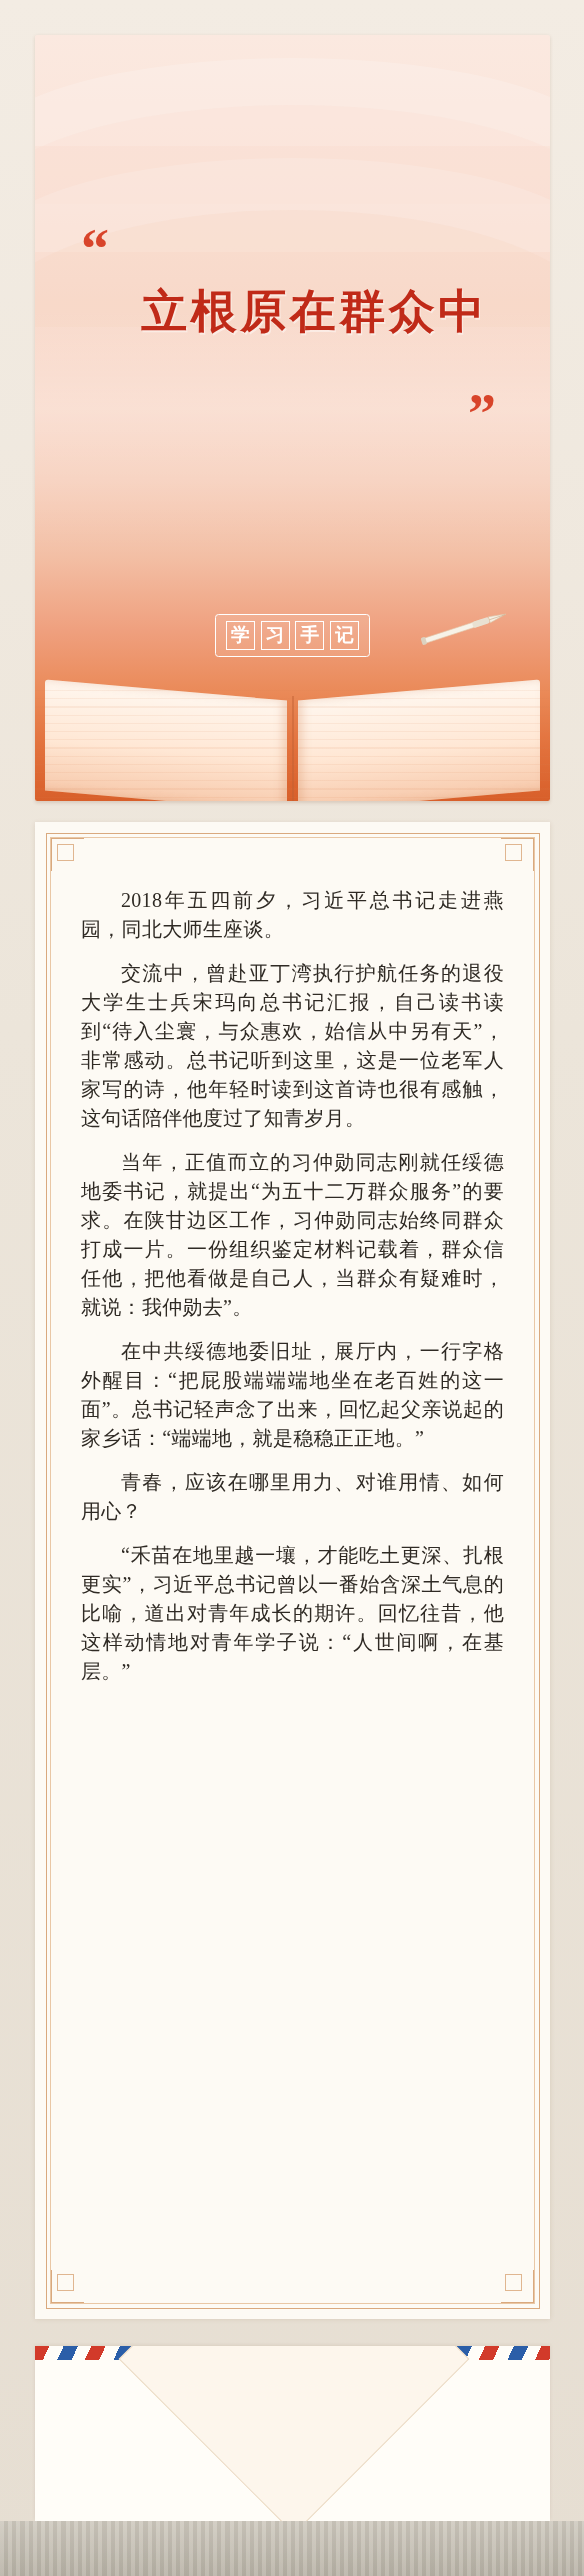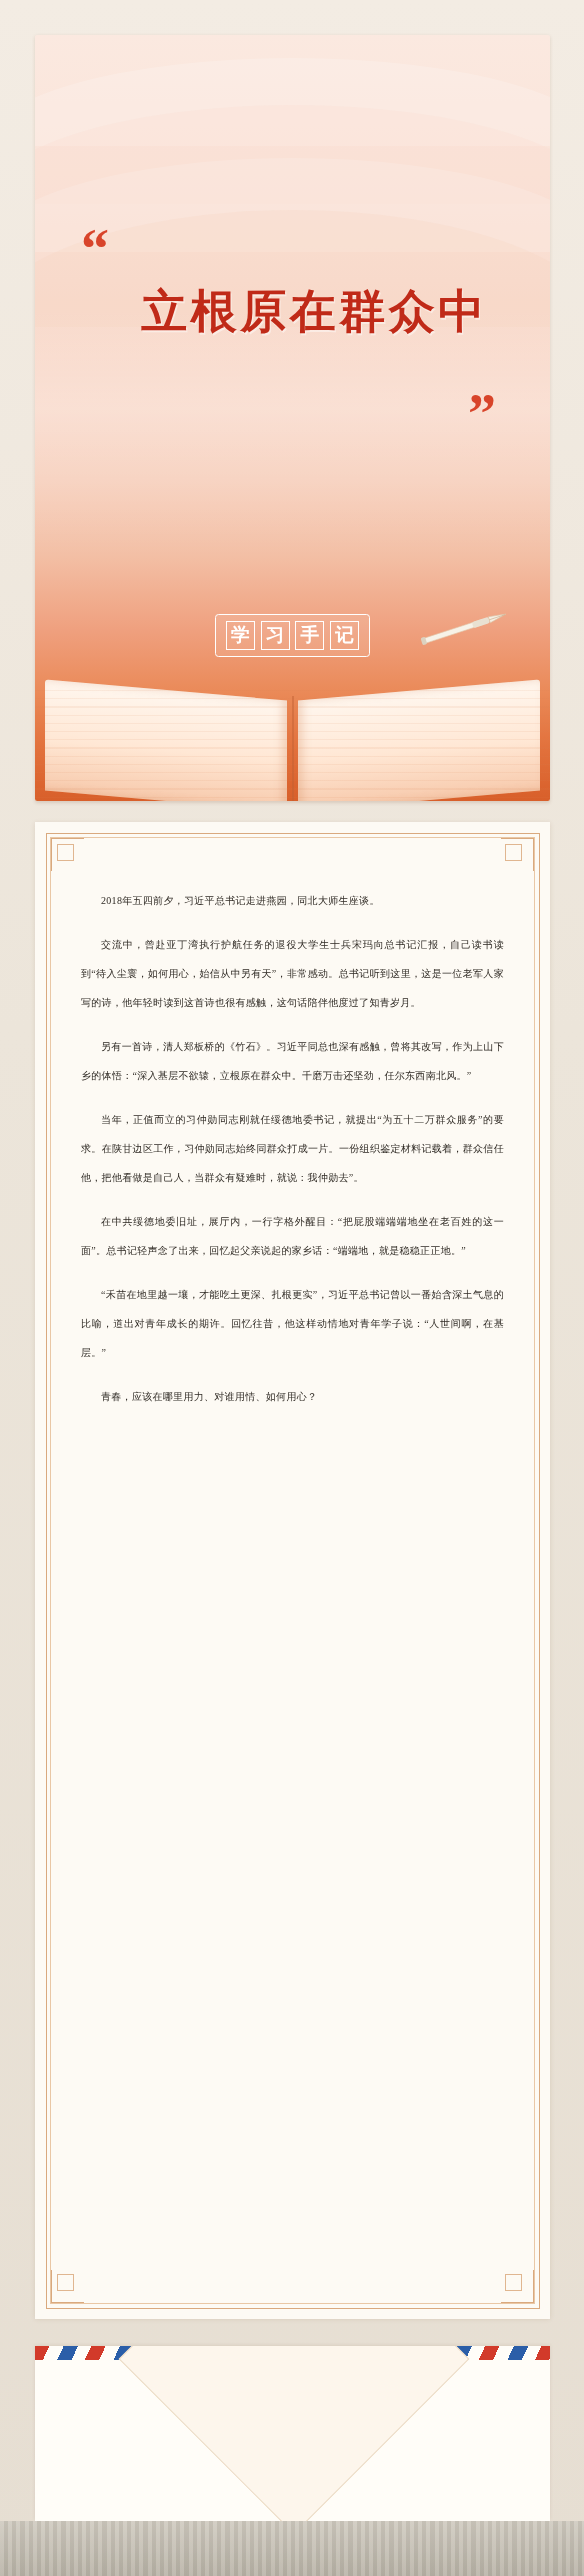--- a/index.html
+++ b/index.html
@@ -201,21 +201,21 @@
   }
 
   .article {
     position: absolute;
     left: 46px; right: 46px; top: 64px;
     font-family: "Liberation Serif", serif;
     color: #2f2a24;
   }
   .article p {
     margin: 0 0 15px 0;
-    font-size: 10px;
+    font-size: 20px;
     line-height: 29px;
     text-align: justify;
     text-indent: 2em;
     letter-spacing: 0.3px;
   }
 
   
   .envelope {
     position: absolute;
     left: 35px;
@@ -306,26 +306,25 @@
 
   <div class="card">
     <div class="frame"></div>
     <div class="corner tl"></div>
     <div class="corner tr"></div>
     <div class="corner bl"></div>
     <div class="corner br"></div>
 
     <div class="article">
       <p>2018年五四前夕，习近平总书记走进燕园，同北大师生座谈。</p>
-      <p>交流中，曾赴亚丁湾执行护航任务的退役大学生士兵宋玛向总书记汇报，自己读书读到“待入尘寰，如何用心，始信从中另有天”，非常感动。总书记听到这里，这是一位老军人家写的诗，他年轻时读到这首诗也很有感触，这句话陪伴他度过了知青岁月。</p>
-      <p>另有一首诗，清人郑板桥的《竹石》。习近平同总也深有感触，曾将其改写，作为上山下乡的体悟：“深入基层不欲辕，立根原在群众中。千磨万击还坚劲，任尔东西南北风。”</p>
+      <p>交流中，曾赴亚丁湾执行护航任务的退役大学生士兵宋玛向总书记汇报，自己读书读到“待入尘寰，与众惠欢，始信从中另有天”，非常感动。总书记听到这里，这是一位老军人家写的诗，他年轻时读到这首诗也很有感触，这句话陪伴他度过了知青岁月。</p>
       <p>当年，正值而立的习仲勋同志刚就任绥德地委书记，就提出“为五十二万群众服务”的要求。在陕甘边区工作，习仲勋同志始终同群众打成一片。一份组织鉴定材料记载着，群众信任他，把他看做是自己人，当群众有疑难时，就说：我仲勋去”。</p>
       <p>在中共绥德地委旧址，展厅内，一行字格外醒目：“把屁股端端端地坐在老百姓的这一面”。总书记轻声念了出来，回忆起父亲说起的家乡话：“端端地，就是稳稳正正地。”</p>
+      <p>青春，应该在哪里用力、对谁用情、如何用心？</p>
       <p>“禾苗在地里越一壤，才能吃土更深、扎根更实”，习近平总书记曾以一番始含深土气息的比喻，道出对青年成长的期许。回忆往昔，他这样动情地对青年学子说：“人世间啊，在基层。”</p>
-      <p>青春，应该在哪里用力、对谁用情、如何用心？</p>
     </div>
   </div>
 
   <div class="envelope">
     <div class="env-stripes"></div>
     <div class="env-flap"></div>
   </div>
 
   <div class="env-bottom" style="position:absolute; left:0; right:0; bottom:0; height:55px;">
     <div class="texture"></div>

